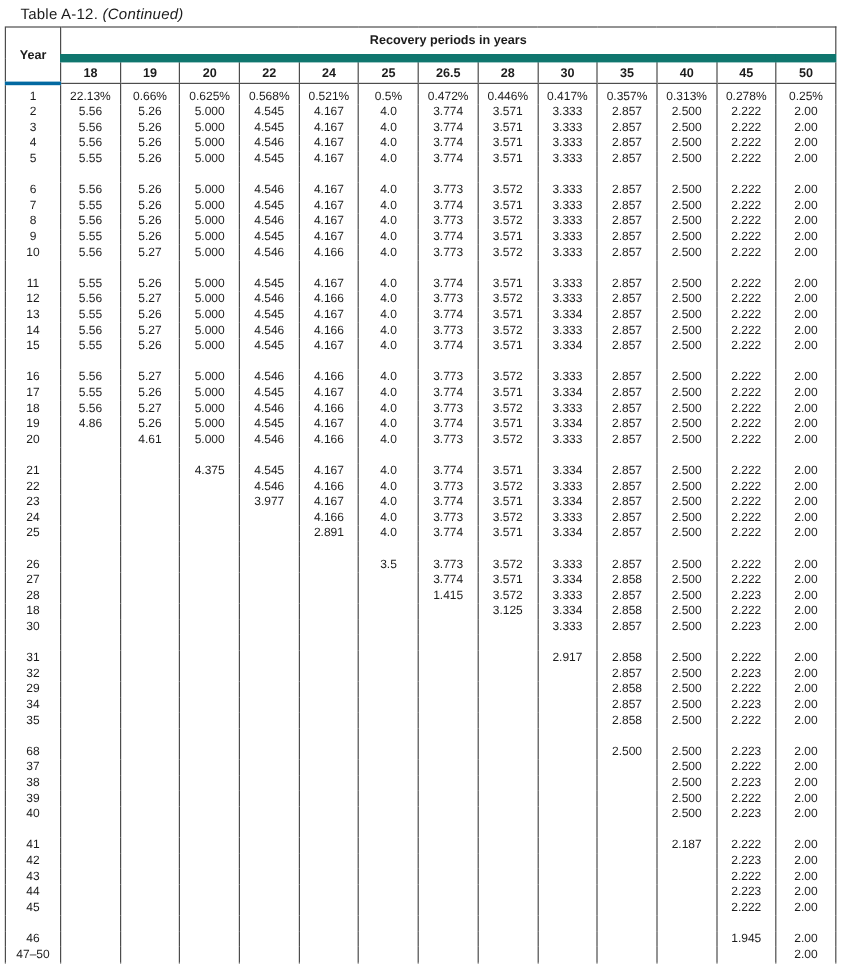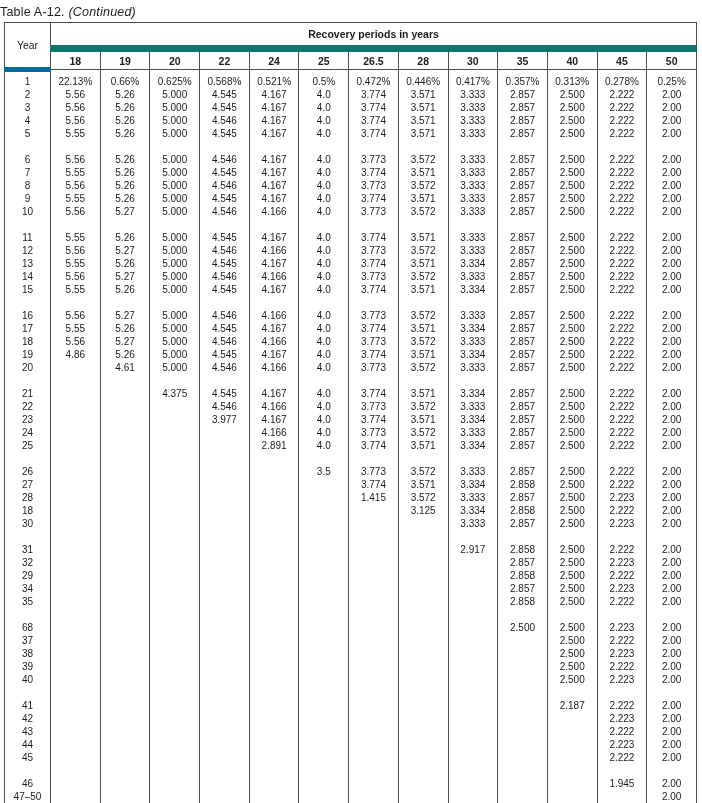--- a/index.html
+++ b/index.html
@@ -5,42 +5,42 @@
   html, body { margin: 0; padding: 0; background: #ffffff; }
   body {
     width: 702px; height: 803px; overflow: hidden;
     font-family: "Liberation Sans", sans-serif;
     color: #1c1c1c;
     -webkit-font-smoothing: antialiased;
   }
   .page { padding: 0; }
   .doc-title {
     font-size: 12.5px;
-    padding: 5px 0 3px 0;
+    padding: 5px 0 3px 17px;
     letter-spacing: 0.2px;
   }
   .doc-title .note { font-style: italic; }
   table.dep {
     border-collapse: collapse;
     table-layout: fixed;
     width: 692px;
     margin-left: 4px;
     border: 1px solid #4d4d4d;
   }
   table.dep th, table.dep td {
     border-left: 1px solid #4d4d4d;
     padding: 0;
     text-align: center;
     vertical-align: middle;
     overflow: hidden;
     white-space: nowrap;
   }
   th.corner {
-    font-size: 10.5px; font-weight: normal;
-    border-bottom: 5px solid #0369a1;
+    font-size: 10.5px; font-weight: bold;
+    border-bottom: 3px solid #0369a1;
     border-left: none;
   }
   th.group {
     font-size: 10.5px; font-weight: bold;
     height: 22px;
     border-bottom: 7px solid #0f766e;
   }
   tr.colrow th {
     font-size: 10.5px; font-weight: bold;
     height: 17px;

